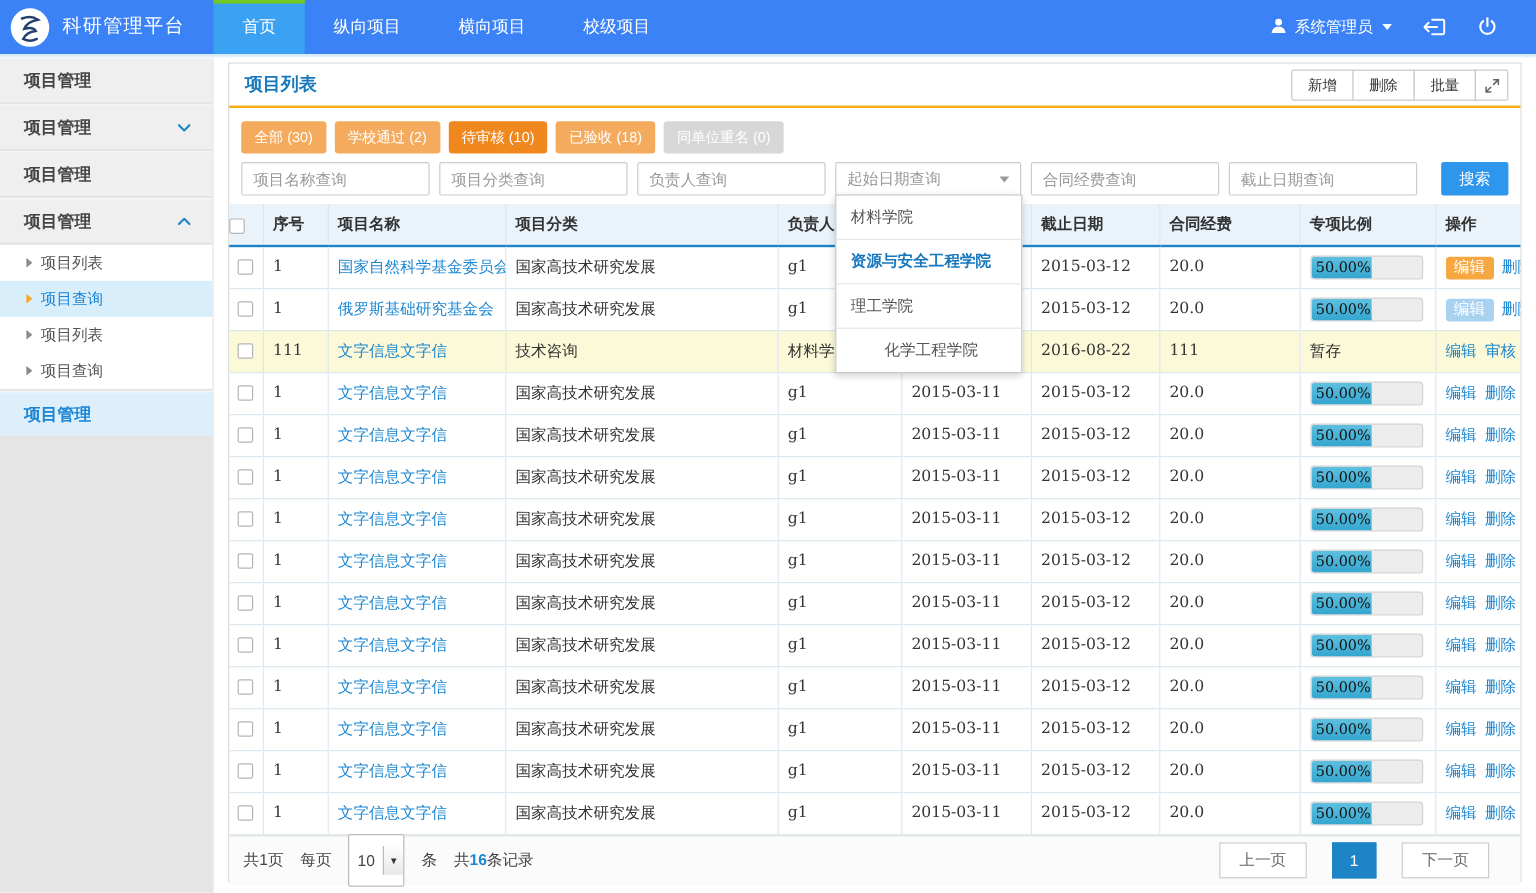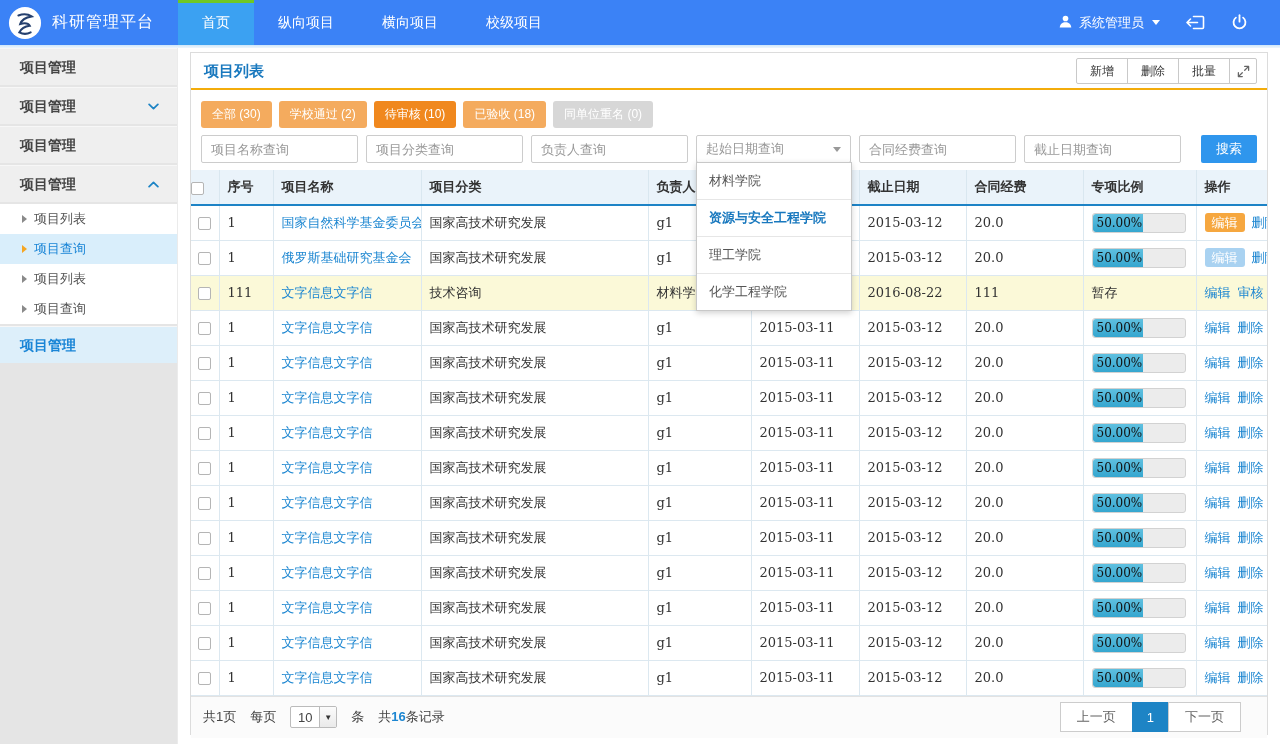--- a/index.html
+++ b/index.html
@@ -67,32 +67,32 @@
   .bar { position:relative; width:94px; height:20px; background:#ececec; border:1px solid #d2d2d2; border-radius:3px; overflow:hidden; }
   .bar .fill { position:absolute; left:0; top:0; bottom:0; background:linear-gradient(#5fc0e0,#35a6cf); border-radius:3px 0 0 3px; }
   .bar .blbl { position:absolute; left:4px; top:0; line-height:19px; font-size:12px; color:#111; font-family:"DejaVu Serif",serif; }
   .act-link { color:#1c86d1; text-decoration:none; margin-right:7px; cursor:pointer; }
   .act-btn-orange { background:#f6a73f; color:#fff; padding:2px 7px; border-radius:3px; margin-right:7px; cursor:pointer; }
   .act-btn-blue { background:#a9d2f1; color:#fff; padding:2px 7px; border-radius:3px; margin-right:7px; cursor:pointer; }
 
   
   .pager { margin-top:auto; height:42px; flex:none; background:#fbfbfb; border-top:1px solid #e2e2e2; display:flex; align-items:center; padding:0 12px; font-size:13px; color:#444; }
   .pager > span { margin-right:14px; }
-  .psize { display:inline-flex; align-items:center; width:47px; height:22px; border:1px solid #bbb; border-radius:2px; background:#fff; overflow:hidden; margin-right:14px; cursor:pointer; }
+  .psize { display:inline-flex; align-items:center; width:47px; height:44px; border:1px solid #bbb; border-radius:2px; background:#fff; overflow:hidden; margin-right:14px; cursor:pointer; }
   .pval { flex:1; text-align:center; font-size:13px; }
   .pcaret { width:17px; height:24px; border-left:1px solid #bbb; background:linear-gradient(#fdfdfd,#e8e8e8); font-size:8px; color:#333; display:flex; align-items:center; justify-content:center; }
   .blue { color:#1c86d1; font-weight:bold; }
-  .pgroup { margin-left:auto; display:flex; }
+  .pgroup { margin-left:auto; display:flex;gap:22px; }
   .pbtn-page { height:30px; padding:0 16px; background:#fff; border:1px solid #ccc; color:#666; font-size:13px; margin-left:-1px; cursor:pointer; font-family:"Liberation Sans",sans-serif; }
   .pbtn-page.cur { background:#1d84c5; border-color:#1d84c5; color:#fff; padding:0 14px; }
 
   
   .dropdown { position:absolute; left:696px; top:162px; width:156px; background:#fff; border:1px solid #c8c8c8; box-shadow:0 2px 6px rgba(0,0,0,.18); z-index:50; }
   .ditem { padding:9px 12px; font-size:13px; color:#555; border-bottom:1px solid #e6e6e6; cursor:pointer; }
-  .ditem:last-child { border-bottom:none; }
+  .ditem:last-child { border-bottom:none;margin-left:28px; }
   .ditem.active { color:#1878be; font-weight:bold; }
 </style>
 </head>
 <body>
 
 <div class="page">
 
   <header class="topbar">
     <div class="brand">
       <span class="logo">

